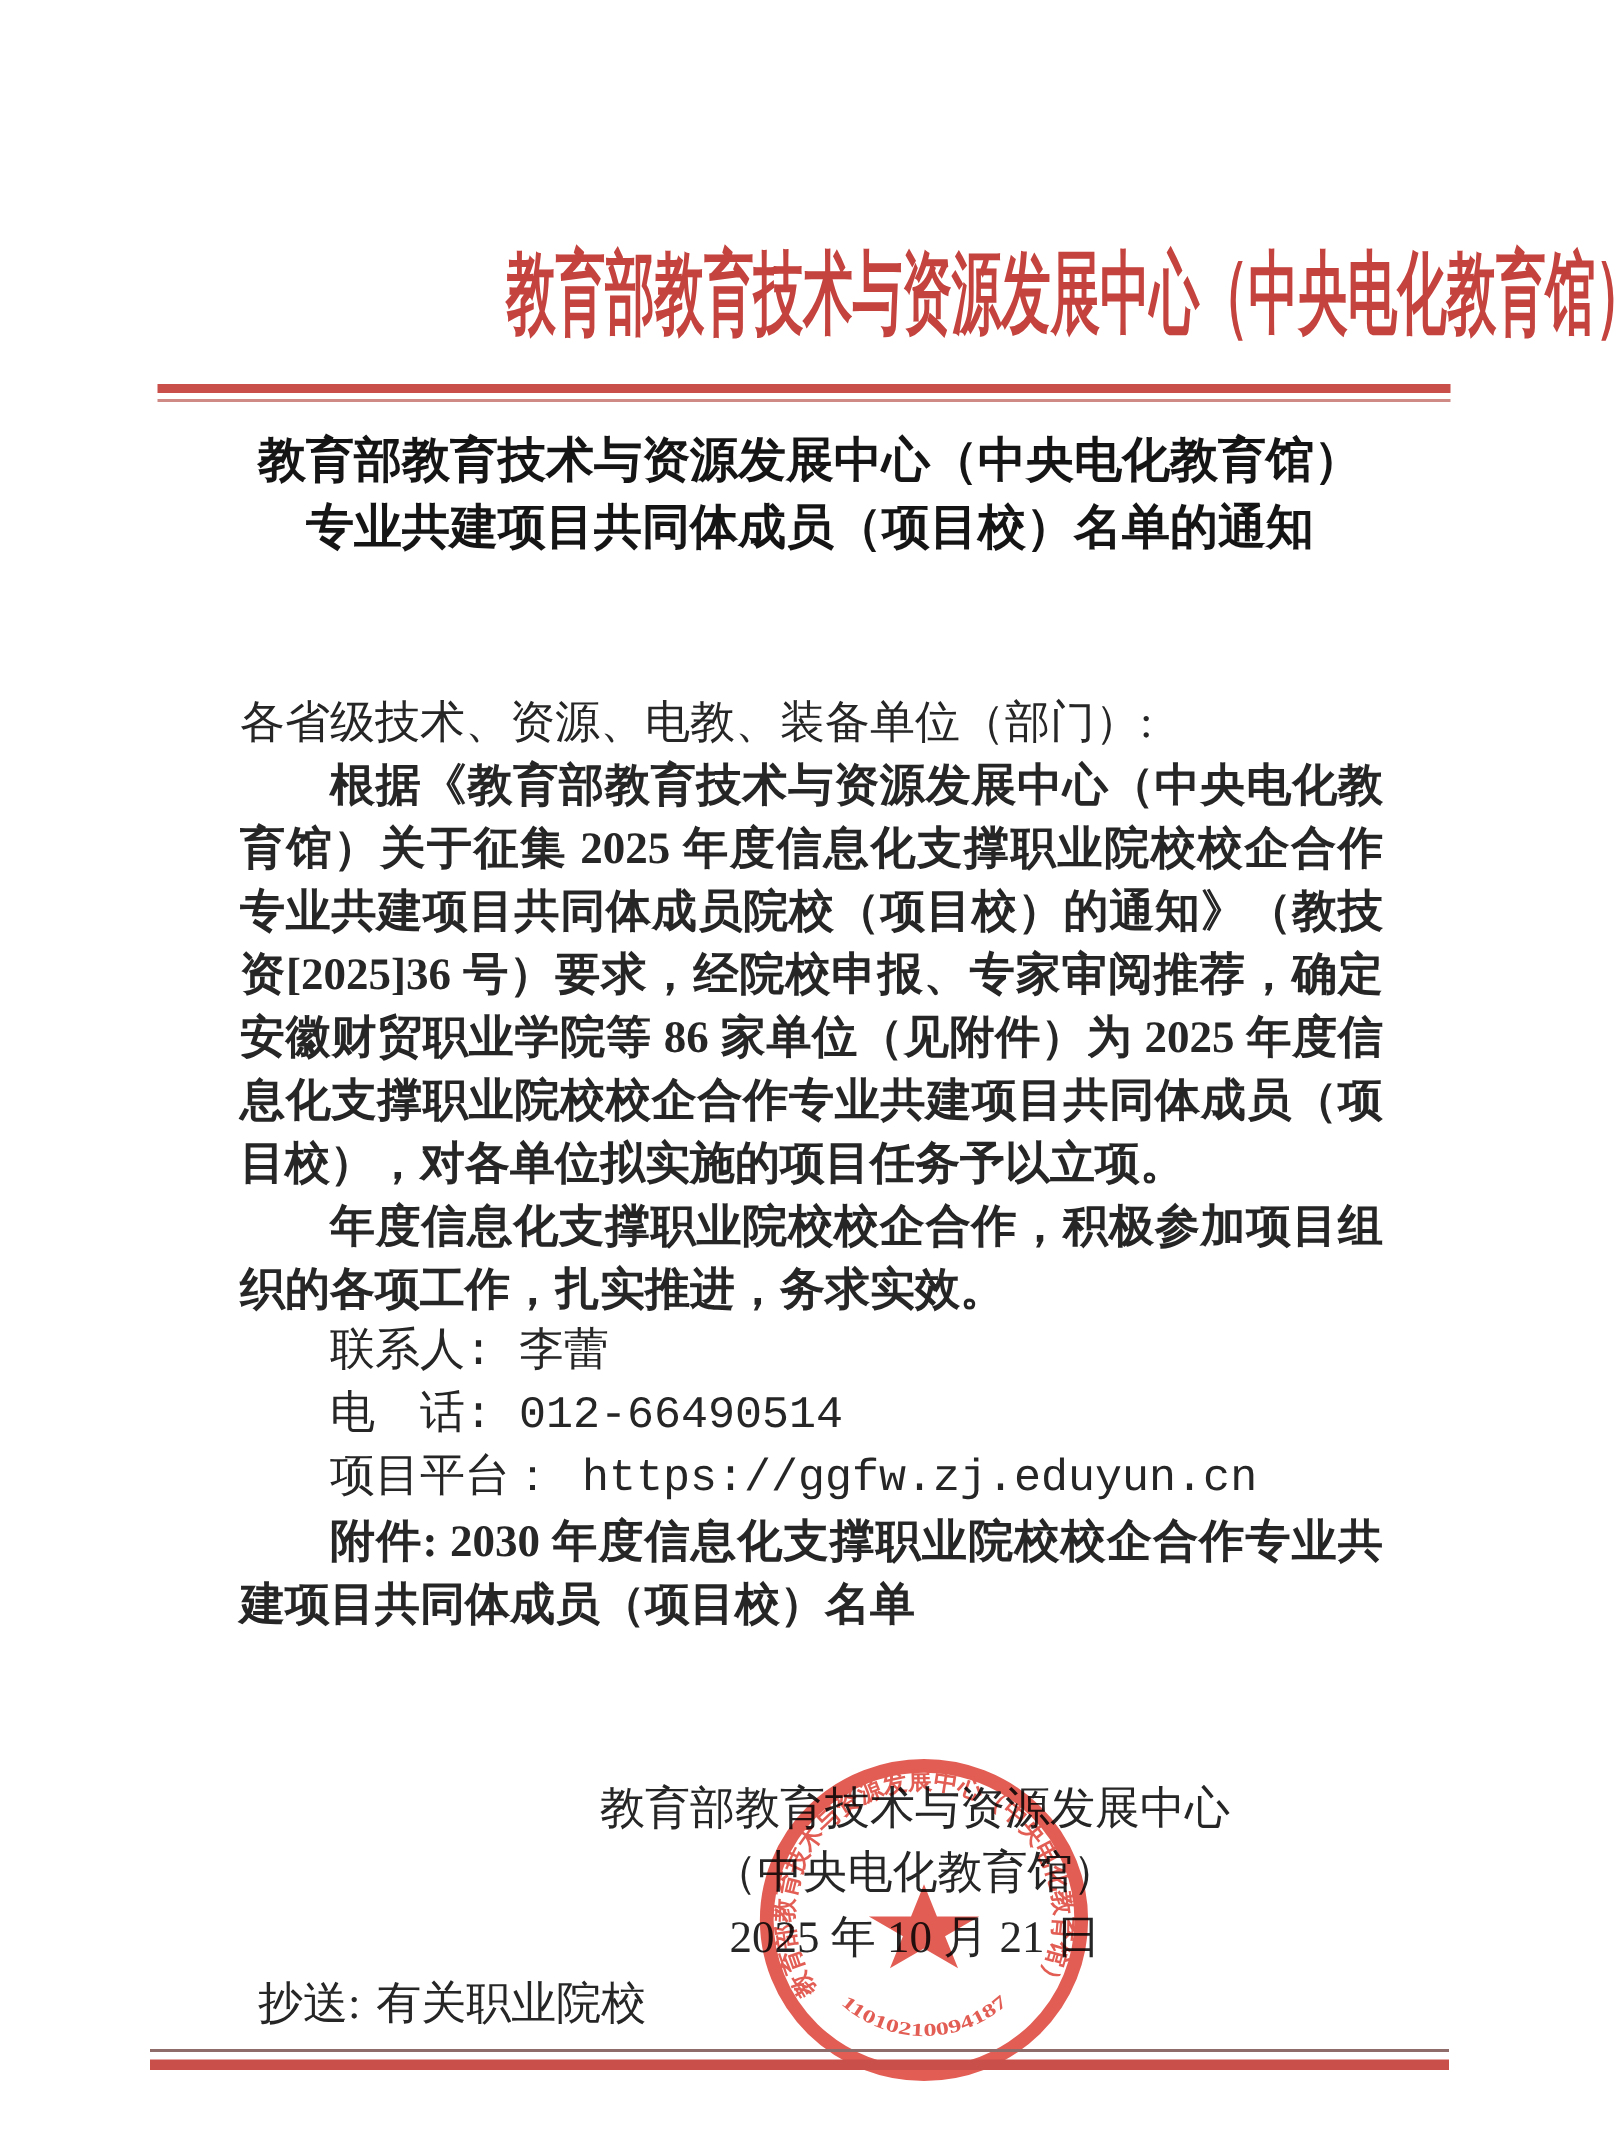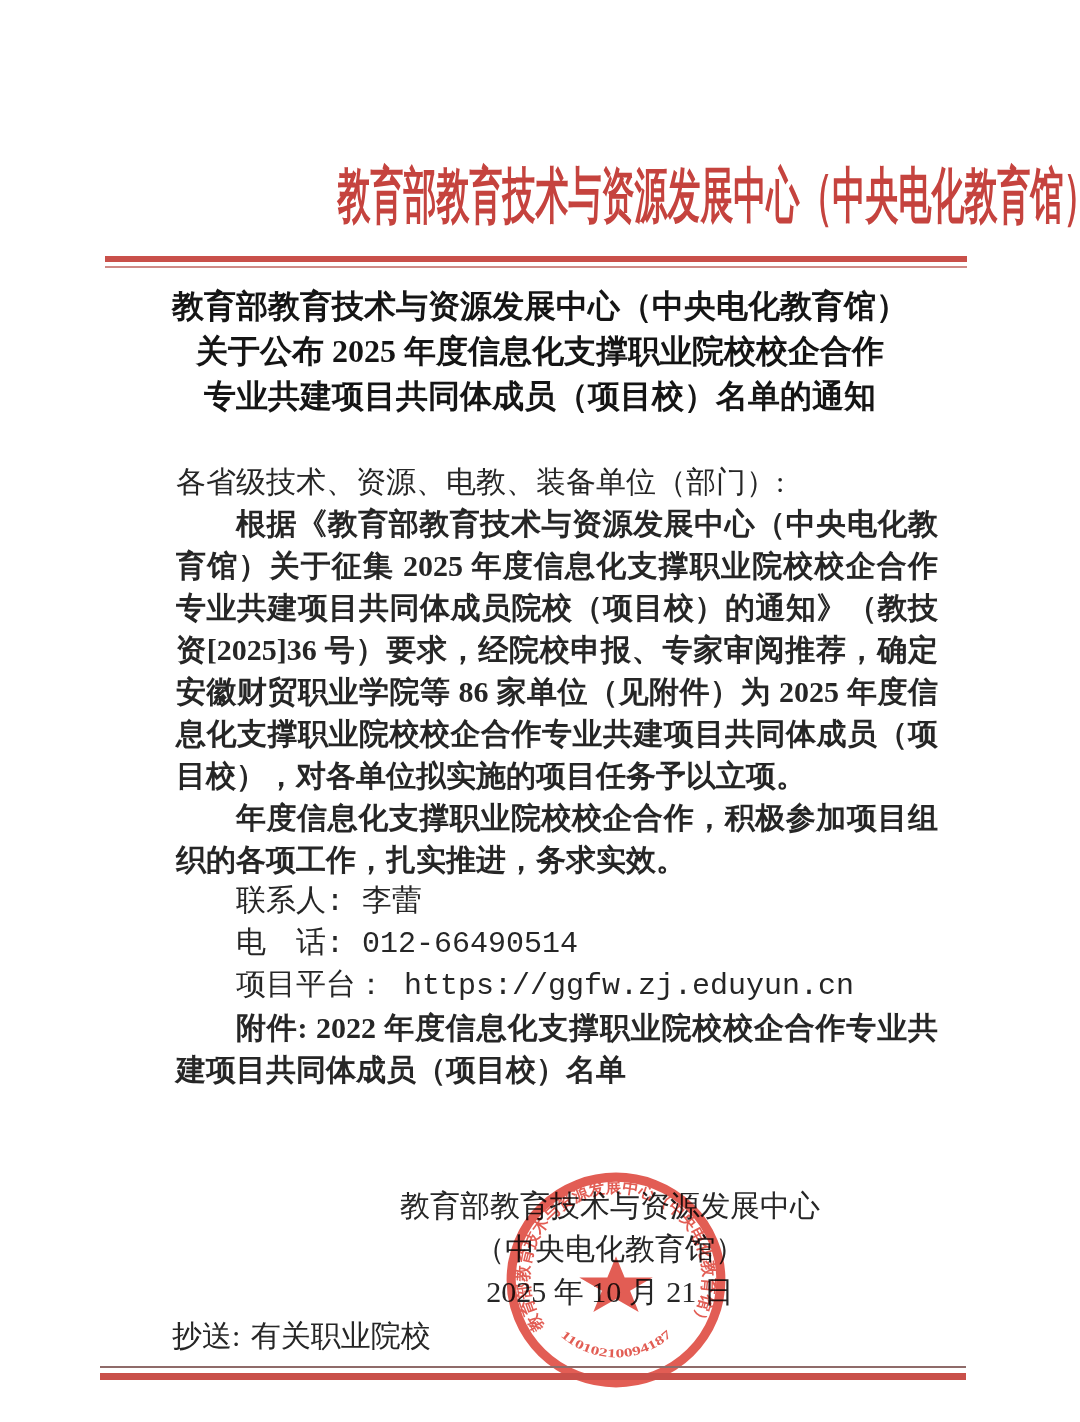--- a/index.html
+++ b/index.html
@@ -21,21 +21,21 @@
   .rule-top { position:absolute; top:256px; left:105px; width:862px; }
   .rule-top .thick { height:6px; background:#c9504a; }
   .rule-top .thin  { height:2px; background:#cf8a86; margin-top:4px; }
   
   .doc-title {
     position:absolute; top:284px; left:0; width:100%; text-align:center;
     font-weight:bold; font-size:32px; line-height:45px; color:#151515;
   }
   
   .body-block {
-    position:absolute; top:461px; left:176px; width:762px;
+    position:absolute; top:461px; left:160px; width:762px;
     font-size:30px; line-height:42px; text-align:justify;
   }
   .body-block p { margin:0; }
   .indent { text-indent:2em;font-weight:bold; }
   .contact-line { margin-left:2em;font-family:Liberation Mono, monospace; }
   .attachment { margin-top:38px; }
   
   .signoff {
     position:absolute; top:1184px; left:395px; width:430px;
     text-align:center; font-size:30px; line-height:43px; color:#262626;
@@ -66,21 +66,20 @@
     <span class="condense">教育部教育技术与资源发展中心（中央电化教育馆）函件</span>
   </div>
 
   <div class="rule-top">
     <div class="thick"></div>
     <div class="thin"></div>
   </div>
 
   <div class="doc-title">
     <div>教育部教育技术与资源发展中心（中央电化教育馆）</div>
-    <div>关于公布 2025 年度信息化支撑职业院校校企合作</div>
     <div>专业共建项目共同体成员（项目校）名单的通知</div>
   </div>
 
   <div class="body-block">
     <p>各省级技术、资源、电教、装备单位（部门）:</p>
     <p class="indent">根据《教育部教育技术与资源发展中心（中央电化教育馆）关于征集 2025 年度信息化支撑职业院校校企合作专业共建项目共同体成员院校（项目校）的通知》（教技资[2025]36 号）要求，经院校申报、专家审阅推荐，确定安徽财贸职业学院等 86 家单位（见附件）为 2025 年度信息化支撑职业院校校企合作专业共建项目共同体成员（项目校），对各单位拟实施的项目任务予以立项。</p>
     <p class="indent">年度信息化支撑职业院校校企合作，积极参加项目组织的各项工作，扎实推进，务求实效。</p>
 
     <div class="contact-line">
       <span>联系人:</span>
@@ -88,21 +87,21 @@
     </div>
     <div class="contact-line">
       <span>电　话:</span>
       <span>012-66490514</span>
     </div>
     <div class="contact-line">
       <span>项目平台：</span>
       <span>https://ggfw.zj.eduyun.cn</span>
     </div>
 
-    <p class="indent attachment">附件: 2022 年度信息化支撑职业院校校企合作专业共建项目共同体成员（项目校）名单</p>
+    <p class="indent attachment">附件: 2030 年度信息化支撑职业院校校企合作专业共建项目共同体成员（项目校）名单</p>
   </div>
 
   <div class="signoff">
     <div>教育部教育技术与资源发展中心</div>
     <div>（中央电化教育馆）</div>
     <div>2025 年 10 月 21 日</div>
   </div>
 
   <div class="stamp">
     <svg width="228" height="228" viewBox="0 0 224 224" xmlns="http://www.w3.org/2000/svg">

